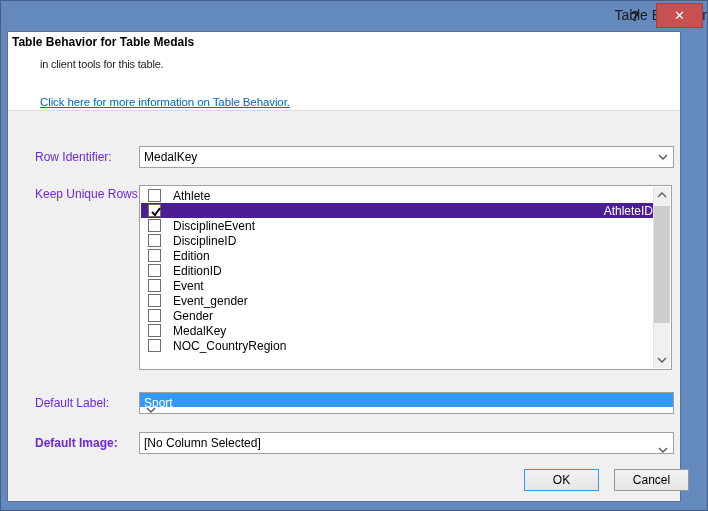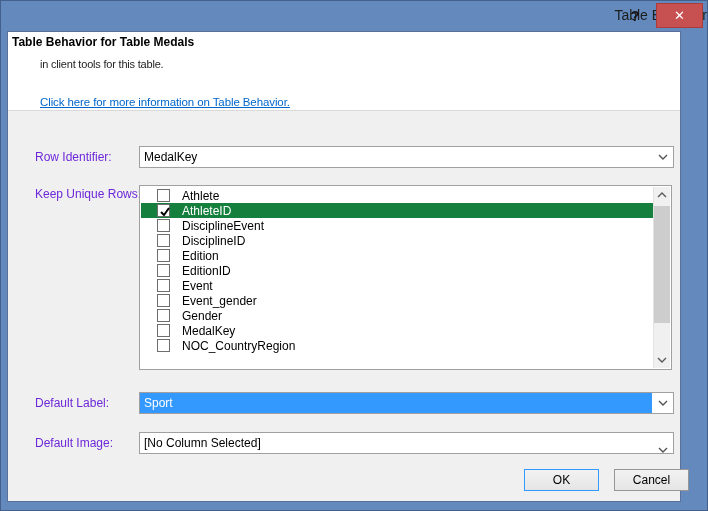--- a/index.html
+++ b/index.html
@@ -75,22 +75,22 @@
   }
   .combo-arrow { width:21px; display:flex; align-items:center; justify-content:center; background:#ffffff; }
   .combo.highlighted .combo-text { background:#3399ff; color:#ffffff; }
 
   
   .listbox {
     position:absolute; left:131px; top:153px; width:533px; height:185px;
     background:#ffffff; border:1px solid #a0a0a0;
   }
   .rows { position:absolute; left:1px; top:1px; right:18px; bottom:1px; padding-top:1px; overflow:hidden; }
-  .row { height:15px; display:flex; align-items:center; padding-left:16px; cursor:default; }
-  .row.selected { background:#15803d; }
+  .row { height:15px; display:flex; align-items:center; padding-left:7px; cursor:default; }
+  .row.selected { background:#4c1d95;justify-content:space-between; }
   .row.selected .row-label { color:#ffffff; }
   .checkbox {
     width:13px; height:13px; background:#ffffff; border:1px solid #6e6e6e;
     margin-right:12px; flex:0 0 auto; position:relative;
   }
   .checkbox svg { display:none; position:absolute; left:0; top:0; }
   .row.checked .checkbox svg { display:block; }
   .row-label { font-size:12px; color:#000000; white-space:nowrap; }
 
   
@@ -112,26 +112,26 @@
     background:linear-gradient(180deg,#f2f2f2,#e5e5e5);
     border:1px solid #969696;
     font-size:12px; color:#000000;
     display:flex; align-items:center; justify-content:center; cursor:default;
   }
   .btn.default { border:1px solid #3399ff; }
   .btn-ok { left:516px; }
   .btn-cancel { left:606px; }
 
   .pos-row-identifier { top:114px; }
-  .pos-default-label { top:360px; }
+  .pos-default-label { top:360px;flex-direction:column; }
   .pos-default-image { top:400px;align-items:flex-end; }
   .lbl-row-identifier { top:114px; }
   .lbl-keep-unique { top:153px; line-height:15px; padding-top:2px; }
   .lbl-default-label { top:360px; }
-  .lbl-default-image { top:400px; }
+  .lbl-default-image { top:400px;font-weight:bold; }
 </style>
 </head>
 <body>
 
 <div class="dialog">
 
   <div class="titlebar">
     <div class="title">Table Behavior</div>
     <div class="help-button">?</div>
     <div class="close-button">

